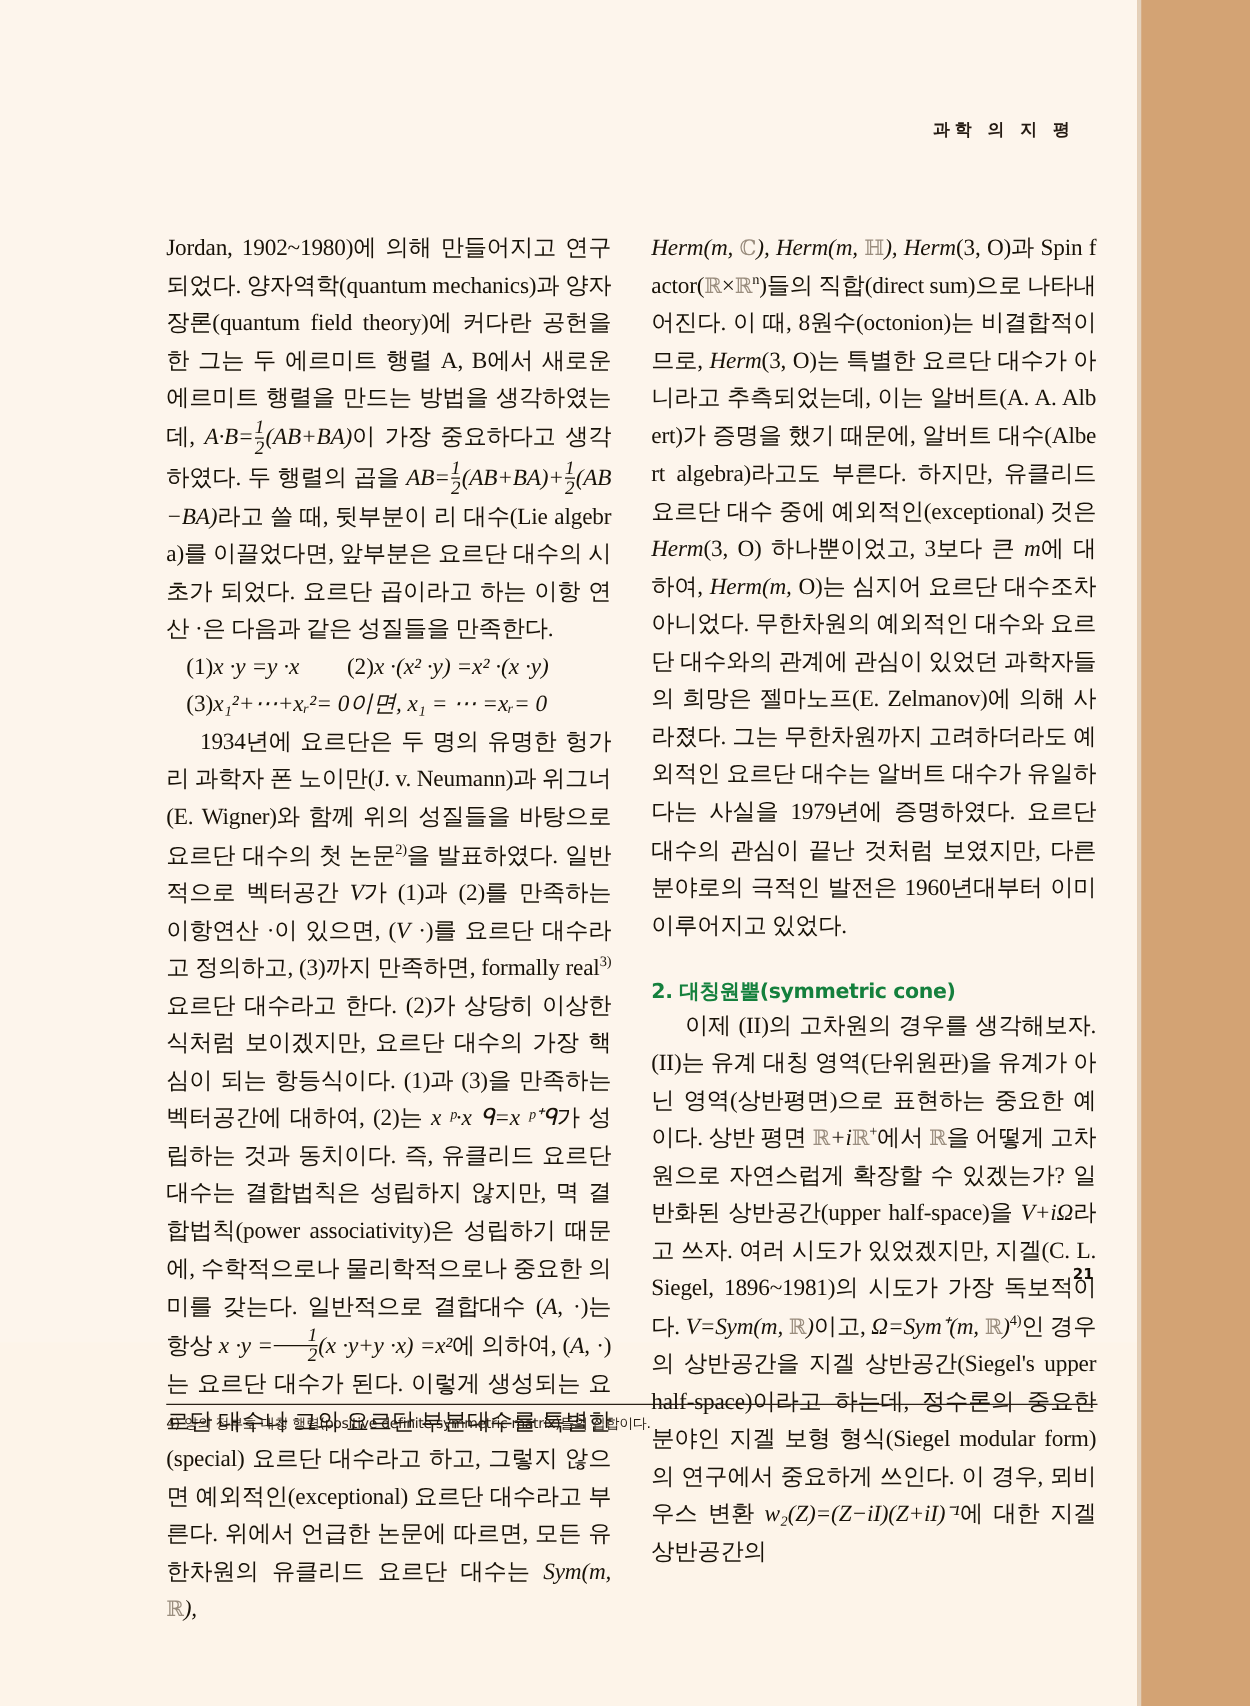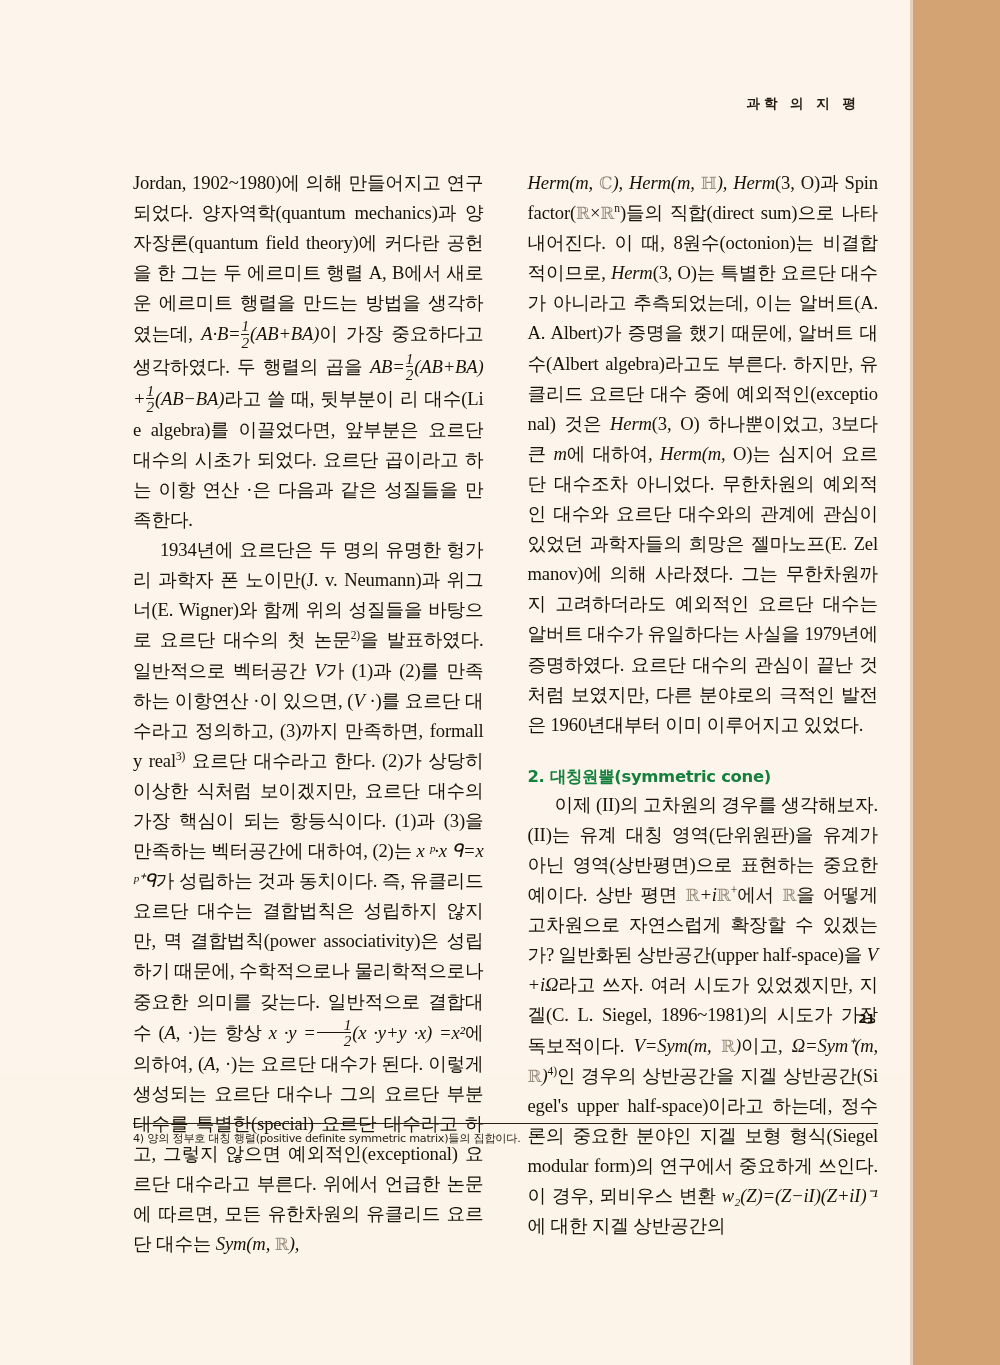--- a/index.html
+++ b/index.html
@@ -36,24 +36,24 @@
     right: 140px;
     font-family: "DejaVu Sans", "Liberation Sans", sans-serif;
     font-size: 13.5px;
     font-weight: bold;
     letter-spacing: 4px;
     color: #241a12;
   }
   .columns {
     position: absolute;
     left: 133px;
-    top: 168px;
+    top: 184px;
     width: 745px;
     display: flex;
-    gap: 44px;
+    gap: 32px;
   }
   .col {
     width: 356px;
   }
   p.body-par {
     margin: 0;
     font-size: 18.6px;
     line-height: 30.1px;
     text-align: justify;
     text-justify: inter-character;
@@ -148,20 +148,22 @@
 
   <div class="header">과학 의  지 평</div>
 
   <div class="columns">
 
     <div class="col">
 
       <p class="body-par"><span>Jordan, 1902~1980)에 의해 만들어지고 연구되었다. 양자역학(quantum mechanics)과 양자장론(quantum field theory)에 커다란 공헌을 한 그는 두 에르미트 행렬 A, B에서 새로운 에르미트 행렬을 만드는 방법을 생각하였는데, </span><span class="math">A·B=</span><span class="frac"><span class="num">1</span><span class="den">2</span></span><span class="math">(AB+BA)</span><span>이 가장 중요하다고 생각하였다. 두 행렬의 곱을 </span><span class="math">AB=</span><span class="frac"><span class="num">1</span><span class="den">2</span></span><span class="math">(AB+BA)+</span><span class="frac"><span class="num">1</span><span class="den">2</span></span><span class="math">(AB−BA)</span><span>라고 쓸 때, 뒷부분이 리 대수(Lie algebra)를 이끌었다면, 앞부분은 요르단 대수의 시초가 되었다. 요르단 곱이라고 하는 이항 연산 ·은 다음과 같은 성질들을 만족한다.</span></p>
 
       <div class="eqn-list">
+        <div class="eqn-row"><span>(1)</span><span class="math">x ·y =y ·x</span><span class="eqn-gap"></span><span>(2)</span><span class="math">x ·(x² ·y) =x² ·(x ·y)</span></div>
+        <div class="eqn-row"><span>(3)</span><span class="math">x₁²+⋯+xᵣ²= 0이면,  x₁ = ⋯ =xᵣ= 0</span></div>
       </div>
 
       <p class="body-par indent"><span>1934년에 요르단은 두 명의 유명한 헝가리 과학자 폰 노이만(J. v. Neumann)과 위그너(E. Wigner)와 함께 위의 성질들을 바탕으로 요르단 대수의 첫 논문</span><sup class="fn">2)</sup><span>을 발표하였다. 일반적으로 벡터공간 </span><span class="math">V</span><span>가 (1)과 (2)를 만족하는 이항연산 ·이 있으면, (</span><span class="math">V</span><span> ·)를 요르단 대수라고 정의하고, (3)까지 만족하면, formally real</span><sup class="fn">3)</sup><span> 요르단 대수라고 한다. (2)가 상당히 이상한 식처럼 보이겠지만, 요르단 대수의 가장 핵심이 되는 항등식이다. (1)과 (3)을 만족하는 벡터공간에 대하여, (2)는 </span><span class="math">x ᵖ·x ᑫ=x ᵖ⁺ᑫ</span><span>가 성립하는 것과 동치이다. 즉, 유클리드 요르단 대수는 결합법칙은 성립하지 않지만, 멱 결합법칙(power associativity)은 성립하기 때문에, 수학적으로나 물리학적으로나 중요한 의미를 갖는다. 일반적으로 결합대수 (</span><span class="math">A</span><span>, ·)는 항상 </span><span class="math">x ·y =</span><span class="frac"><span class="num">1</span><span class="den">2</span></span><span class="math">(x ·y+y ·x) =x²</span><span>에 의하여, (</span><span class="math">A</span><span>, ·)는 요르단 대수가 된다. 이렇게 생성되는 요르단 대수나 그의 요르단 부분대수를 특별한(special) 요르단 대수라고 하고, 그렇지 않으면 예외적인(exceptional) 요르단 대수라고 부른다. 위에서 언급한 논문에 따르면, 모든 유한차원의 유클리드 요르단 대수는 </span><span class="math">Sym(m, </span><span class="bb">ℝ</span><span class="math">),</span></p>
 
     </div>
 
     <div class="col">
 
       <p class="body-par"><span class="math">Herm(m, </span><span class="bb">ℂ</span><span class="math">), </span><span class="math">Herm(m, </span><span class="bb">ℍ</span><span class="math">), </span><span class="math">Herm</span><span class="up">(3, O)</span><span>과 Spin factor(</span><span class="bb">ℝ</span><span>×</span><span class="bb">ℝ</span><sup class="fn math">n</sup><span>)들의 직합(direct sum)으로 나타내어진다. 이 때, 8원수(octonion)는 비결합적이므로, </span><span class="math">Herm</span><span class="up">(3, O)</span><span>는 특별한 요르단 대수가 아니라고 추측되었는데, 이는 알버트(A.  A. Albert)가 증명을 했기 때문에, 알버트 대수(Albert algebra)라고도 부른다. 하지만, 유클리드 요르단 대수 중에 예외적인(exceptional) 것은 </span><span class="math">Herm</span><span class="up">(3, O)</span><span> 하나뿐이었고, 3보다 큰 </span><span class="math">m</span><span>에 대하여, </span><span class="math">Herm(m, </span><span class="up">O)</span><span>는 심지어 요르단 대수조차 아니었다. 무한차원의 예외적인 대수와 요르단 대수와의 관계에 관심이 있었던 과학자들의 희망은 젤마노프(E. Zelmanov)에 의해 사라졌다. 그는 무한차원까지 고려하더라도 예외적인 요르단 대수는 알버트 대수가 유일하다는 사실을 1979년에 증명하였다. 요르단 대수의 관심이 끝난 것처럼 보였지만, 다른 분야로의 극적인 발전은 1960년대부터 이미 이루어지고 있었다.</span></p>
 

